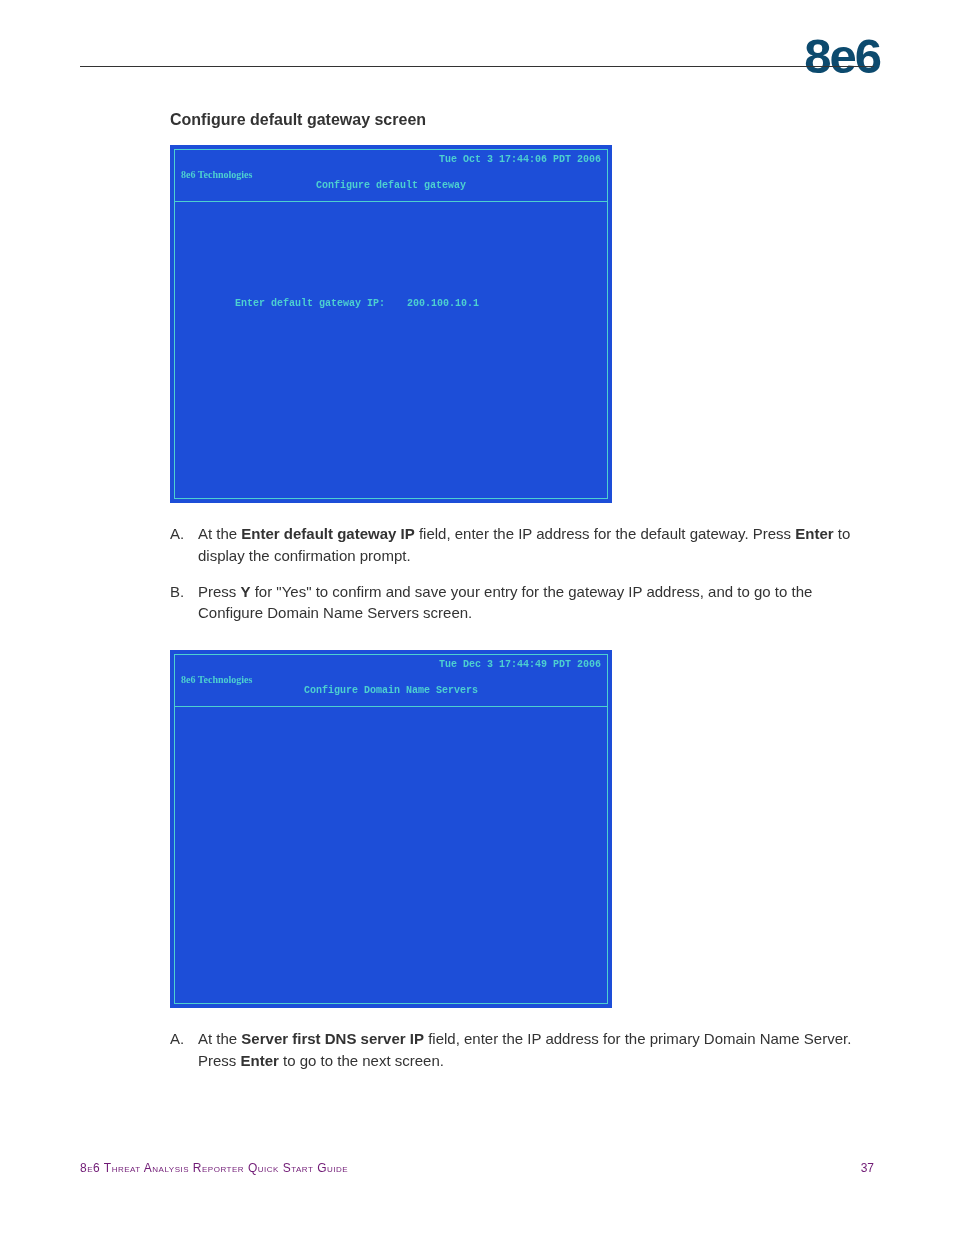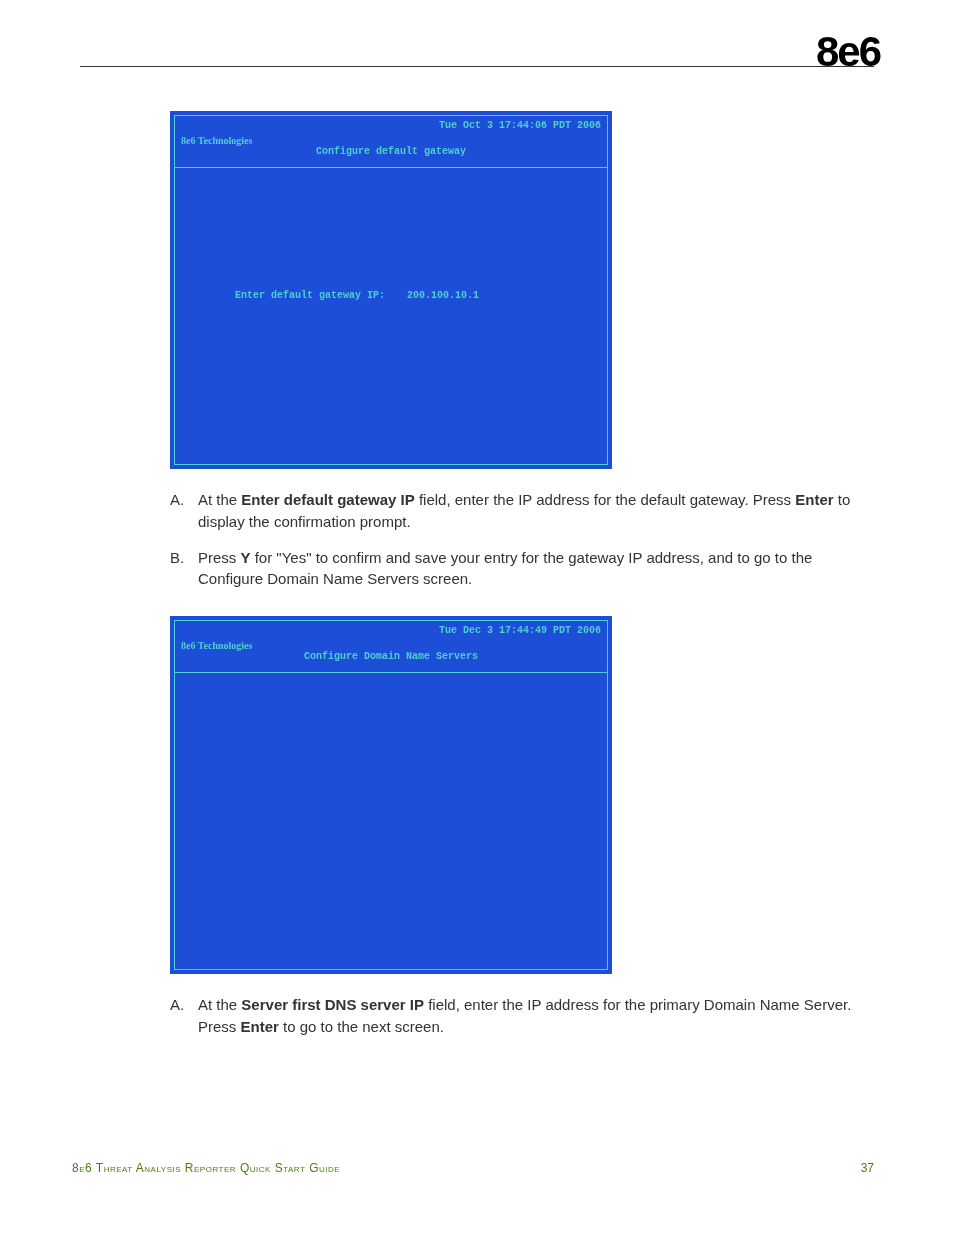--- a/index.html
+++ b/index.html
@@ -18,23 +18,23 @@
   .header-line {
     border-top: 1px solid #333;
     margin-top: 28px;
     margin-bottom: 44px;
     position: relative;
   }
   .logo {
     position: absolute;
     right: 74px;
     top: 28px;
-    font-size: 42px;
+    font-size: 49px;
     font-weight: bold;
-    color: #000000;
+    color: #0c4a6e;
     letter-spacing: -2px;
     font-family: Arial, sans-serif;
     background: #fff;
     padding-left: 8px;
   }
   .content {
     margin-left: 90px;
     margin-right: 10px;
   }
   .section-title {
@@ -70,21 +70,21 @@
   }
   .term-company { text-align: left; font-family: Liberation Serif, serif; }
   .term-subtitle { text-align: center; }
   .term-body {
     padding: 6px;
     position: relative;
     height: calc(100% - 54px);
   }
   .term-prompt-row {
     position: absolute;
-    top: 122px;
+    top: 96px;
     left: 60px;
     display: flex;
     gap: 22px;
   }
   .step-list {
     list-style: none;
     font-size: 15px;
     line-height: 1.45;
     color: #333;
     margin-bottom: 26px;
@@ -95,41 +95,42 @@
   }
   .step-letter {
     width: 28px;
     flex-shrink: 0;
   }
   .step-text { flex: 1; }
   .step-text b { font-weight: bold; }
   .footer {
     position: absolute;
     bottom: 60px;
-    left: 72px;
+    left: 80px;
     right: 80px;
     display: flex;
     justify-content: space-between;
     font-size: 12px;
-    color: #4d7c0f;
+    color: #701a75;
   }
   .footer .guide {
     font-variant: small-caps;
     letter-spacing: 0.5px;
   }
 </style>
 </head>
 <body>
 
 <div class="page">
   <div class="logo">8e6</div>
   <div class="header-line"></div>
 
   <div class="content">
 
+    <div class="section-title">Configure default gateway screen</div>
 
     <div class="terminal">
       <div class="terminal-inner">
         <div class="term-header">
           <div class="term-date">Tue Oct  3 17:44:06 PDT 2006</div>
           <div class="term-company">8e6 Technologies</div>
           <div class="term-subtitle">Configure default gateway</div>
         </div>
         <div class="term-body">
           <div class="term-prompt-row">

